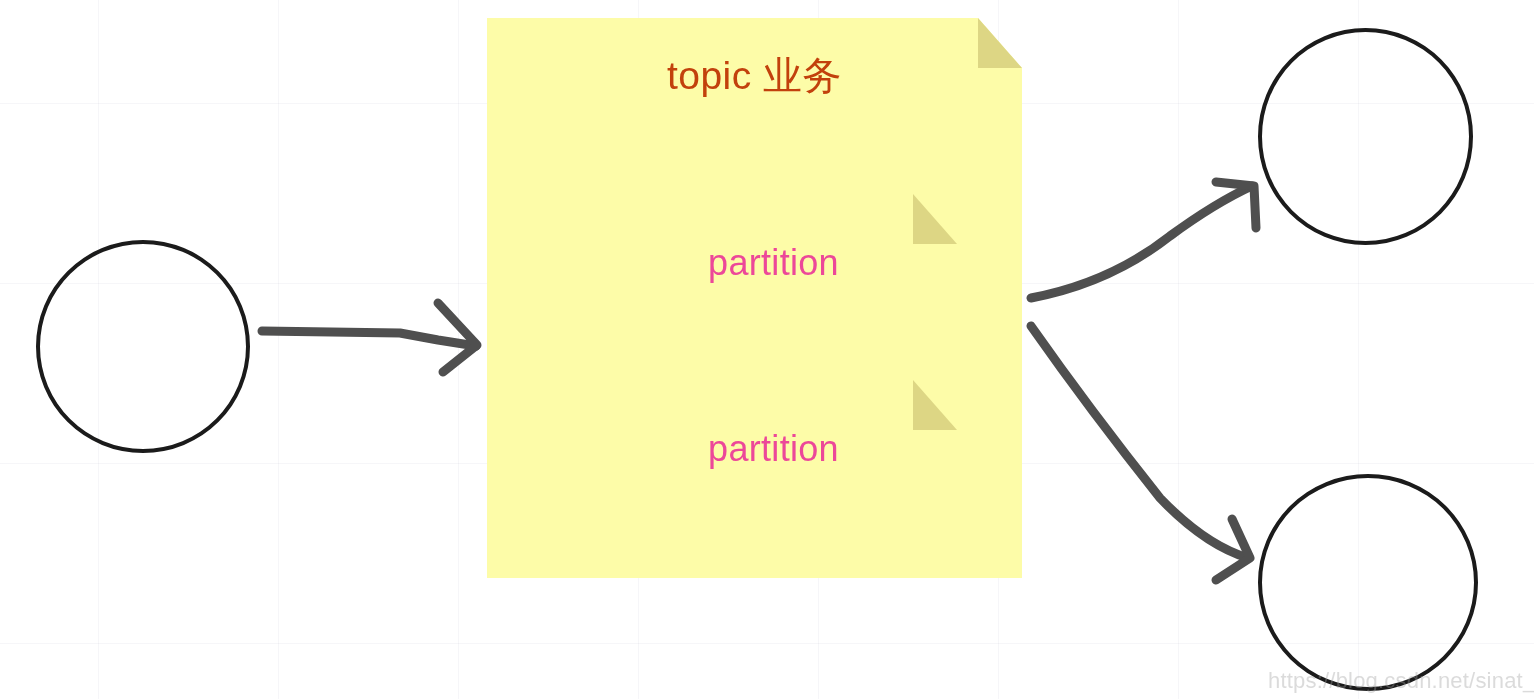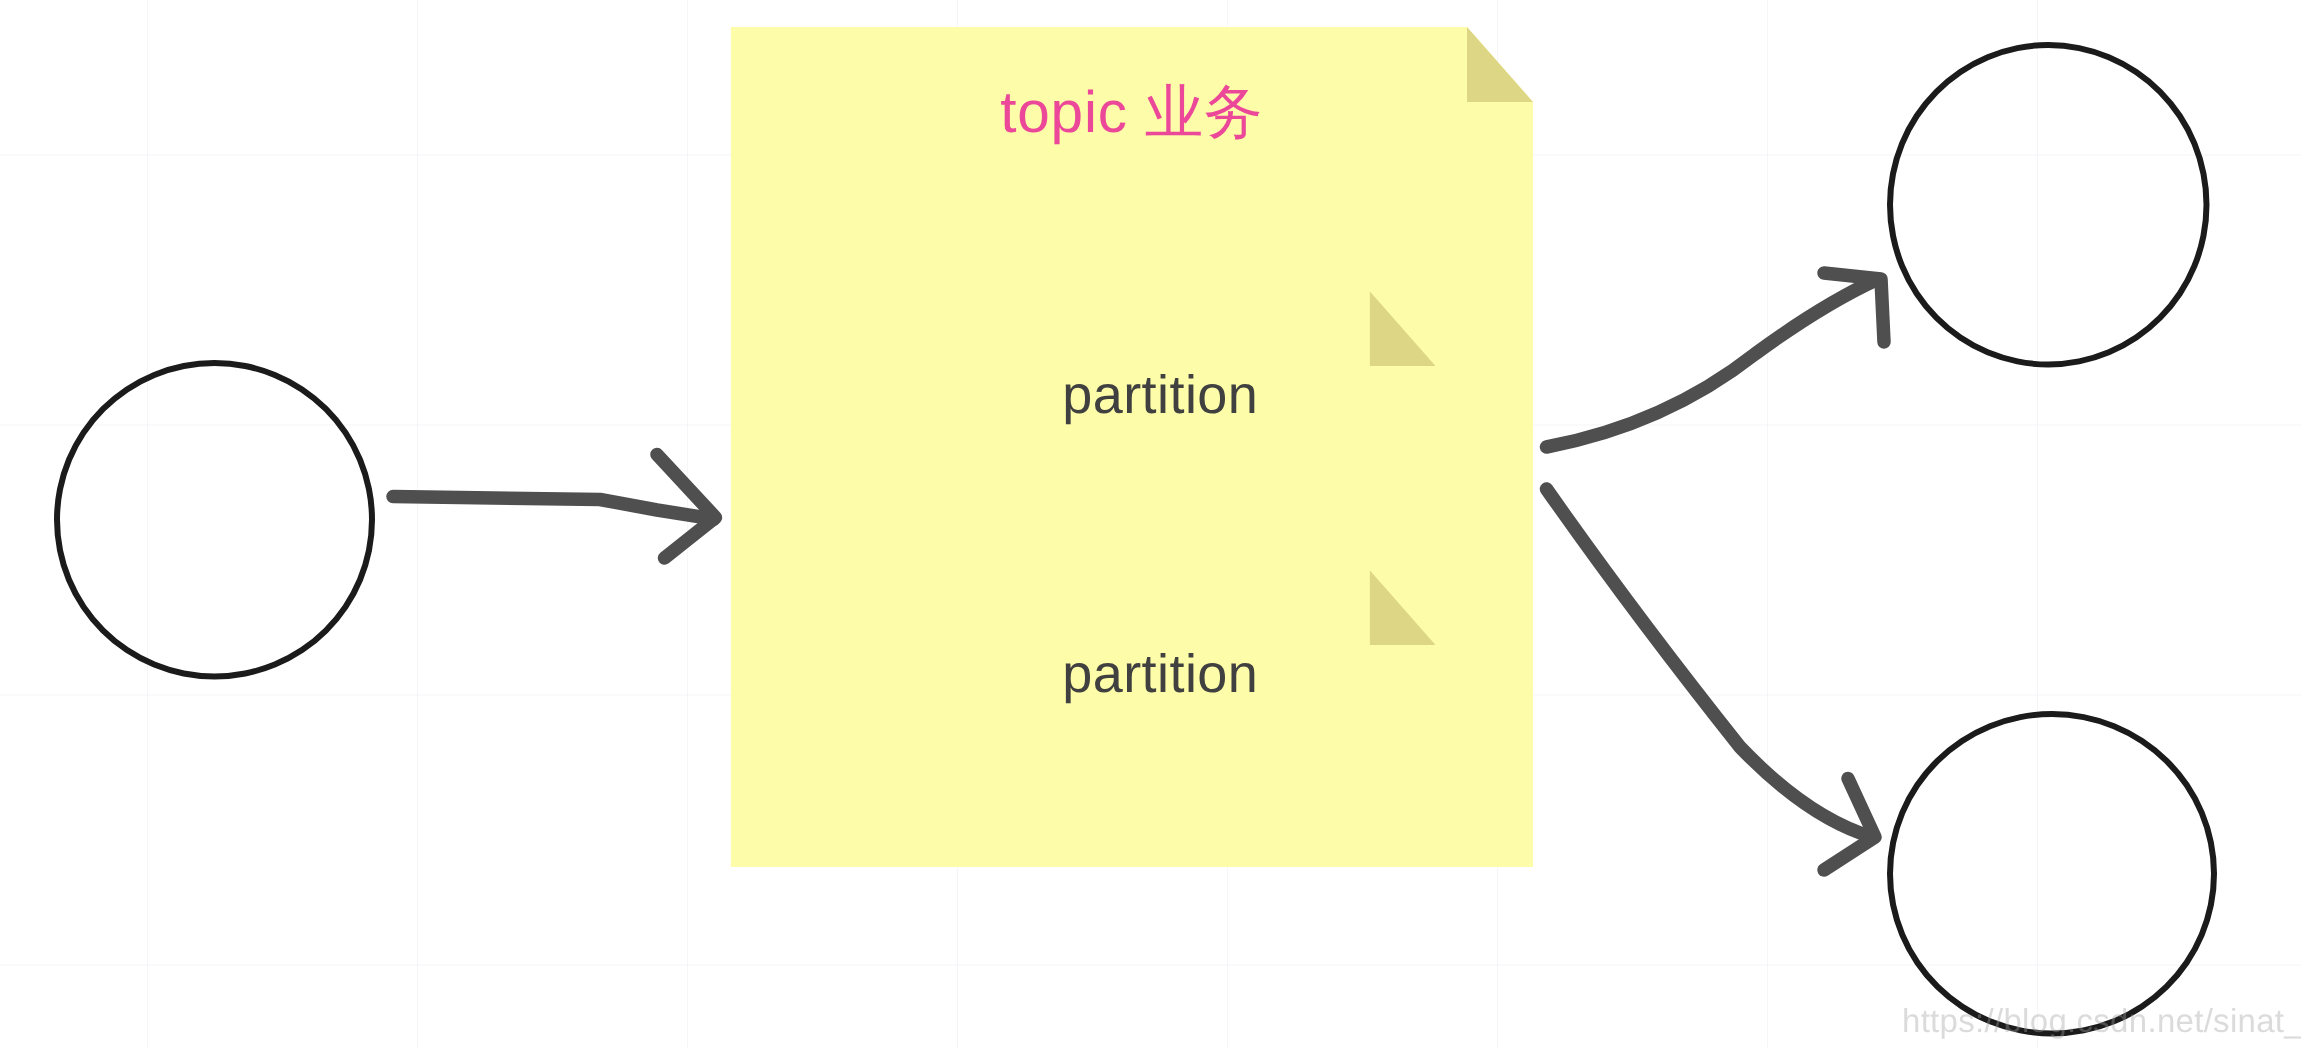--- a/index.html
+++ b/index.html
@@ -69,21 +69,21 @@
     clip-path: polygon(0 0, 100% 100%, 0 100%);
   }
   #topic-title {
     position: absolute;
     left: 0;
     top: 38px;
     width: 100%;
     text-align: center;
     font-size: 39px;
     line-height: 1;
-    color: #ec4899;
+    color: #c2410c;
     font-family: "Liberation Sans", "DejaVu Sans", sans-serif;
     letter-spacing: 0.5px;
     white-space: nowrap;
   }
 
   
   .partition-note {
     position: absolute;
     width: 367px;
     height: 137px;
@@ -108,21 +108,21 @@
   .partition-label {
     position: absolute;
     left: 0;
     top: 0;
     width: 100%;
     height: 100%;
     display: flex;
     align-items: center;
     justify-content: center;
     font-size: 36px;
-    color: #404040;
+    color: #ec4899;
     font-family: "Liberation Sans", "DejaVu Sans", sans-serif;
     letter-spacing: 0.3px;
   }
   #partition-note-1 { left: 590px; top: 194px; }
   #partition-note-2 { left: 590px; top: 380px; }
 
   
   #arrow-layer {
     position: absolute;
     left: 0; top: 0;

